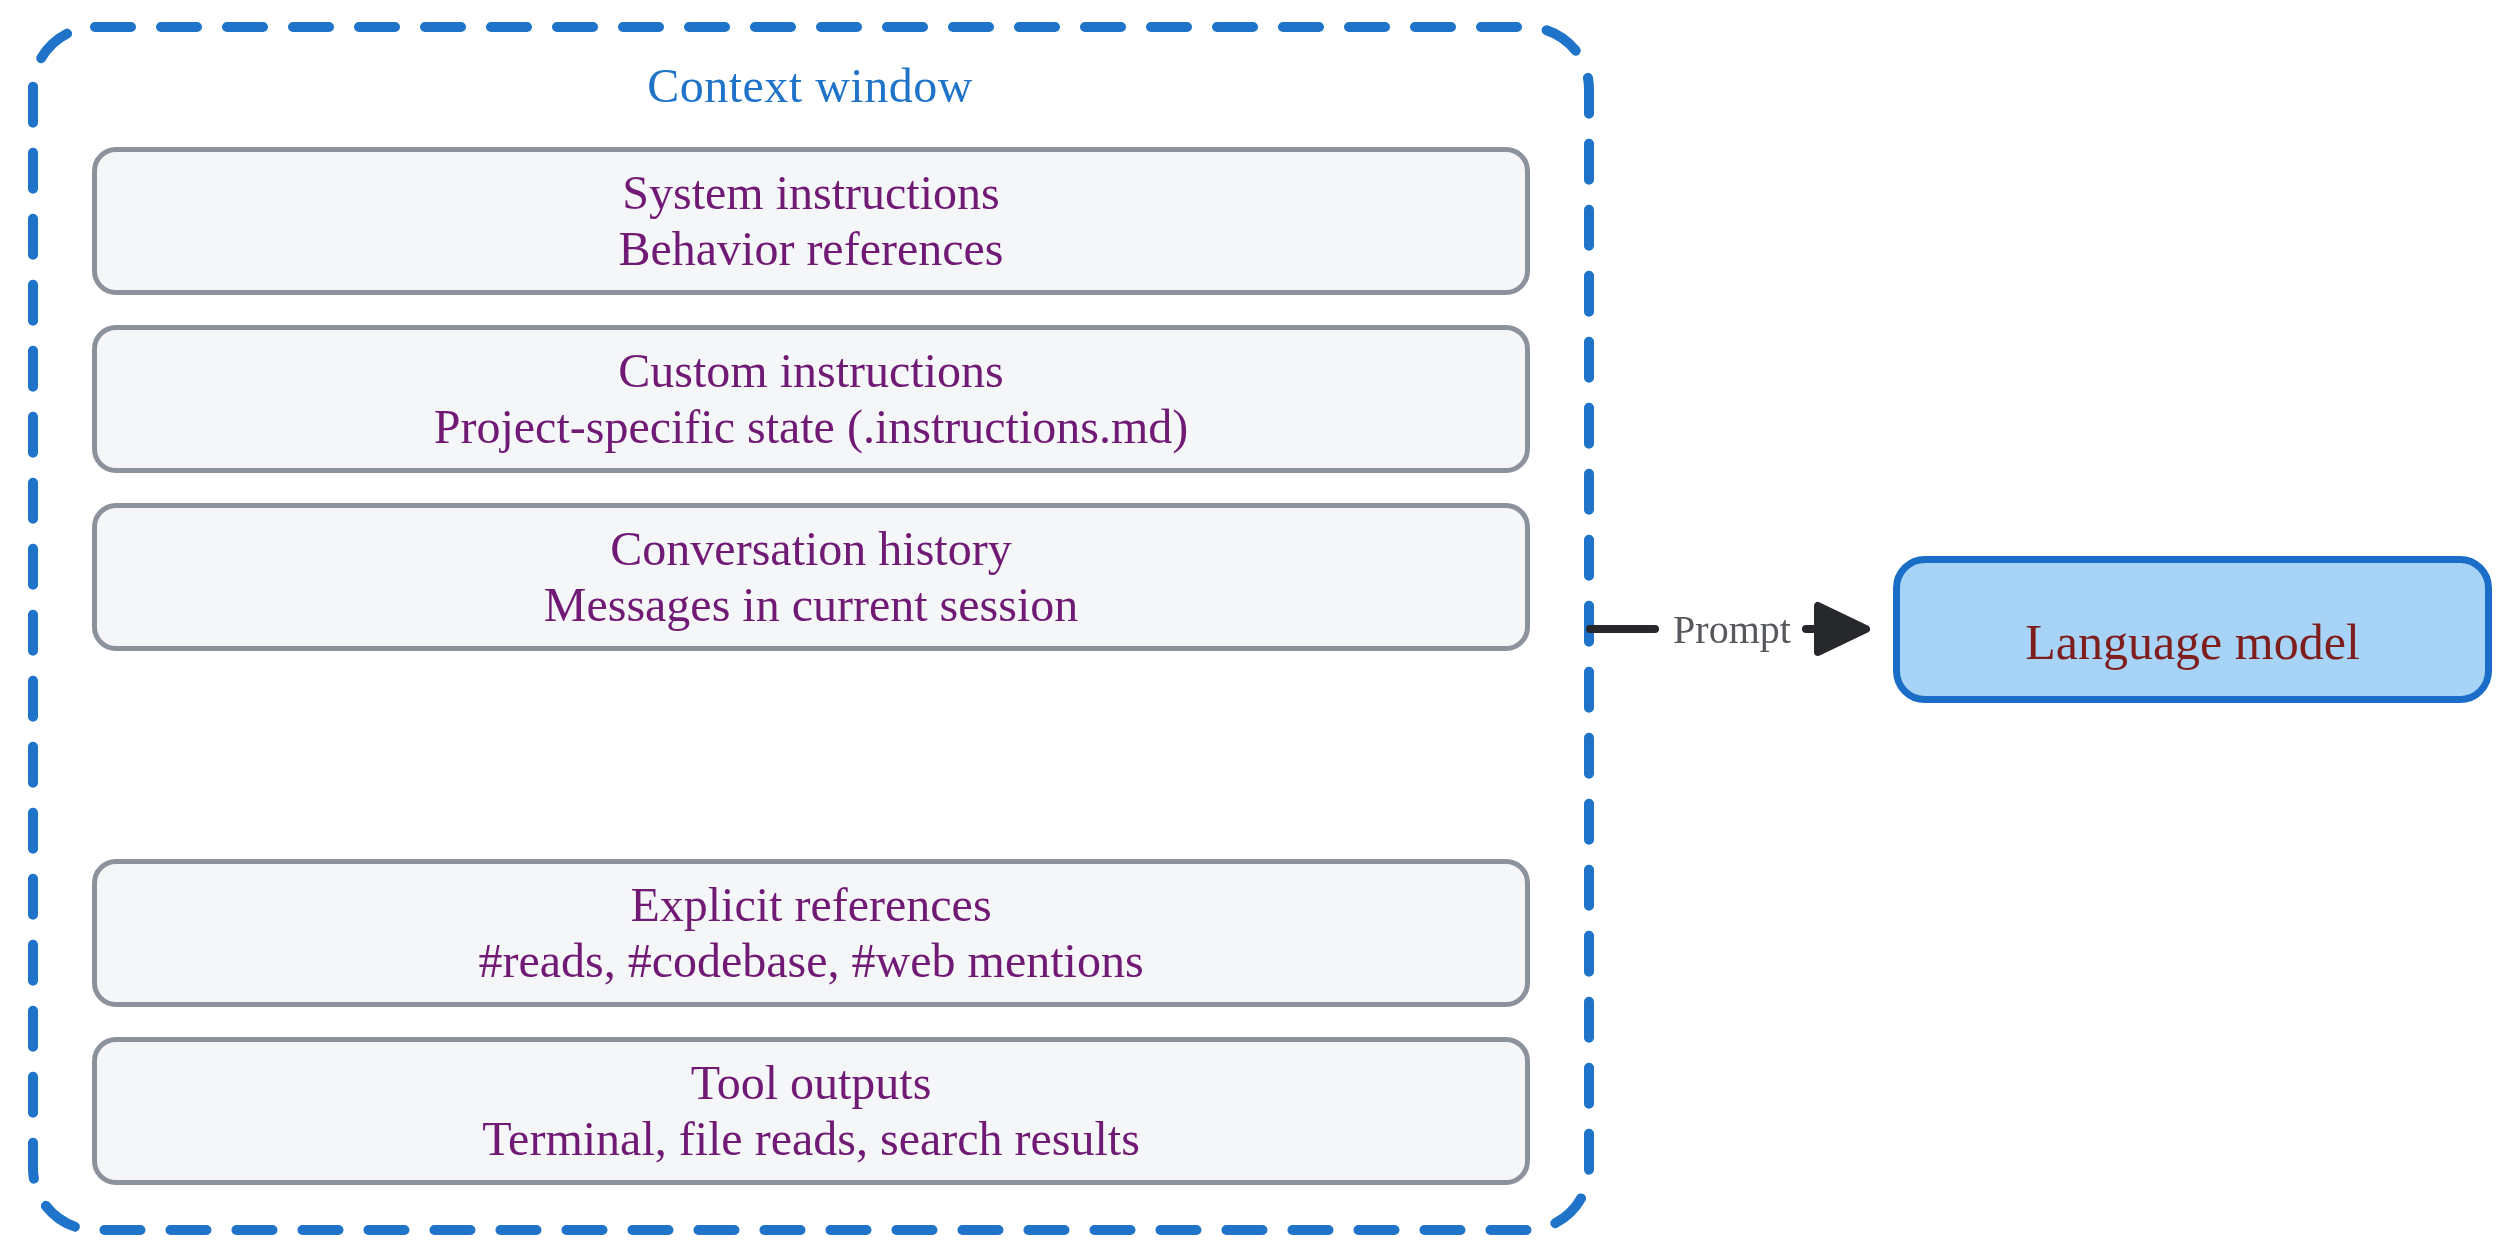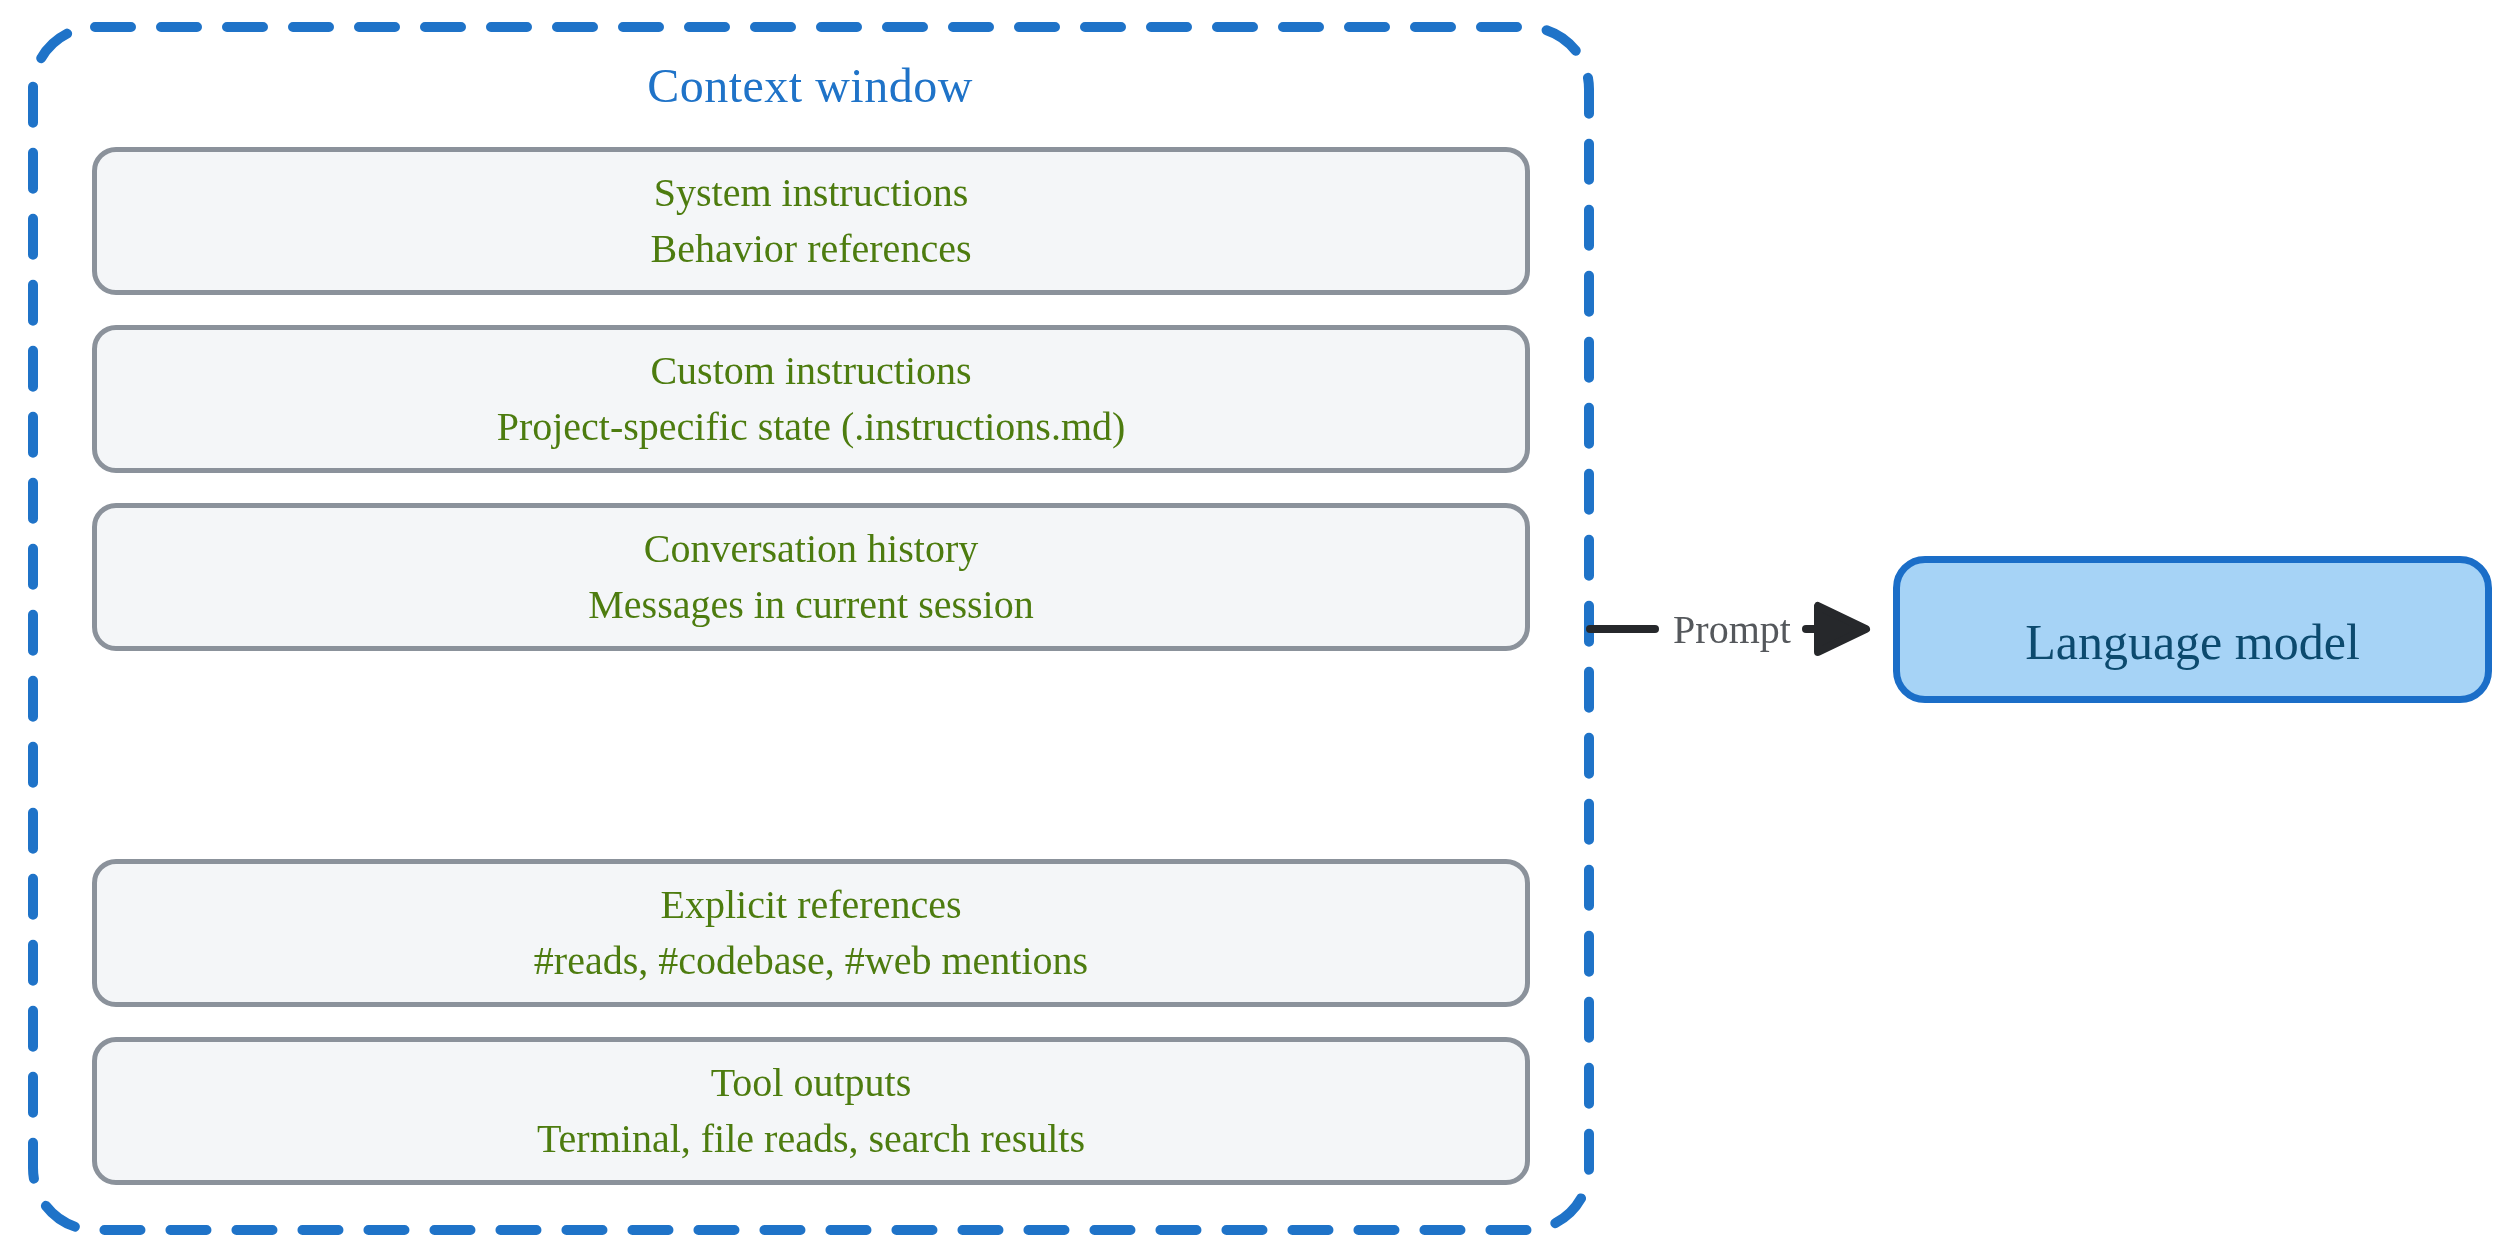--- a/index.html
+++ b/index.html
@@ -42,23 +42,23 @@
     border: 5px solid #8b929b;
     border-radius: 24px;
     display: flex;
     flex-direction: column;
     align-items: center;
     justify-content: center;
     text-align: center;
   }
   .ctx-box .line1,
   .ctx-box .line2 {
-    font-size: 40px;
+    font-size: 48px;
     line-height: 56px;
-    color: #4d7c0f;
+    color: #701a75;
     white-space: nowrap;
   }
   .prompt-label {
     position: absolute;
     left: 1656px;
     top: 629px;
     width: 152px;
     transform: translateY(-50%);
     text-align: center;
     font-size: 40px;
@@ -74,21 +74,21 @@
     box-sizing: border-box;
     background: #a6d3f6;
     border: 7px solid #1b6ec8;
     border-radius: 32px;
     display: flex;
     align-items: center;
     justify-content: center;
   }
   .lm-box .lm-label {
     font-size: 50px;
-    color: #0c4a6e;
+    color: #7f1d1d;
     white-space: nowrap;
     margin-top: 24px;
   }
 </style>
 </head>
 <body>
 
 <div id="canvas">
 
   <svg id="overlay-svg" viewBox="0 0 2520 1260" xmlns="http://www.w3.org/2000/svg">

